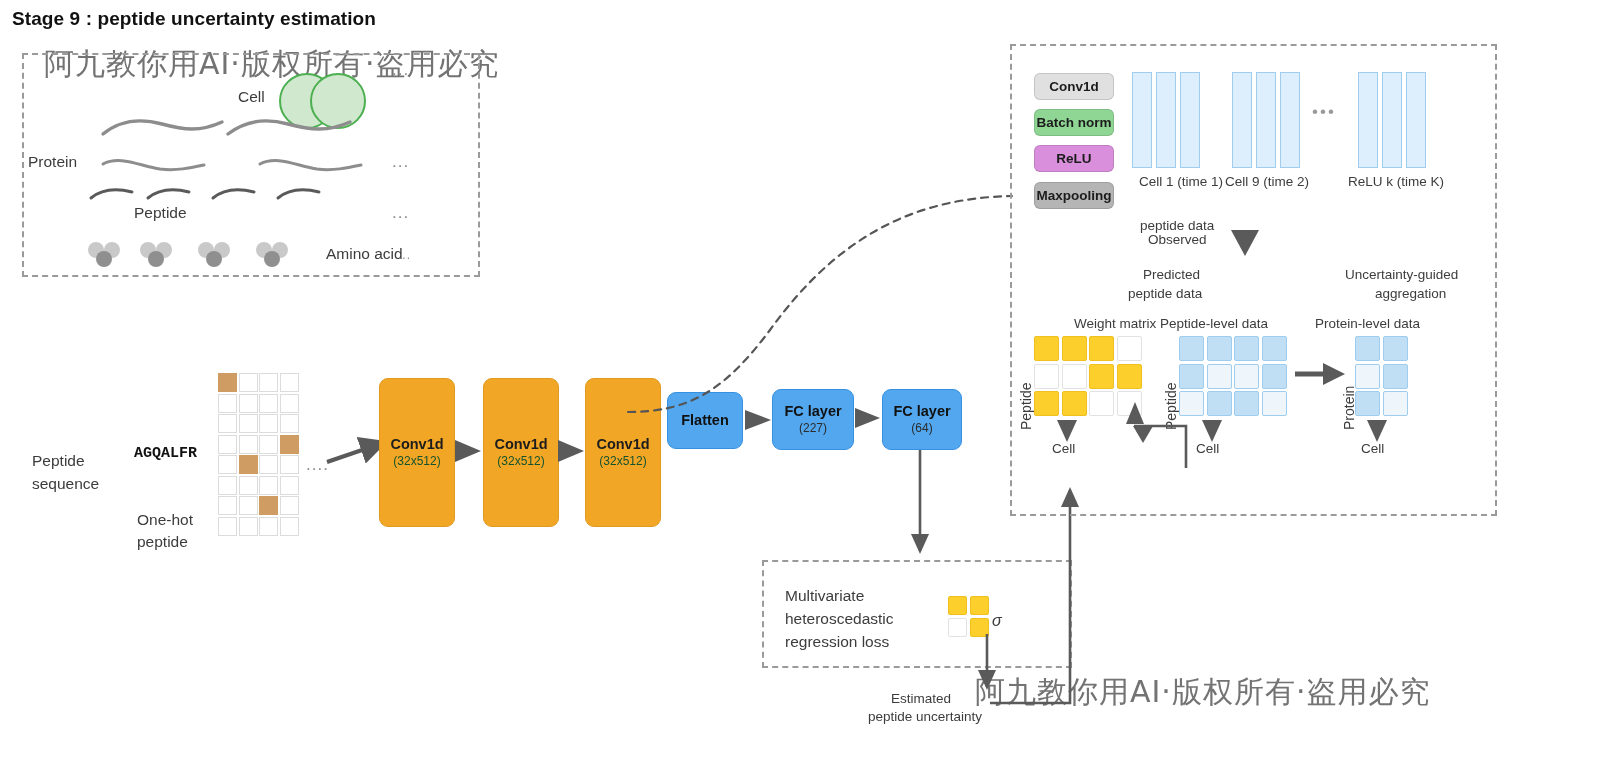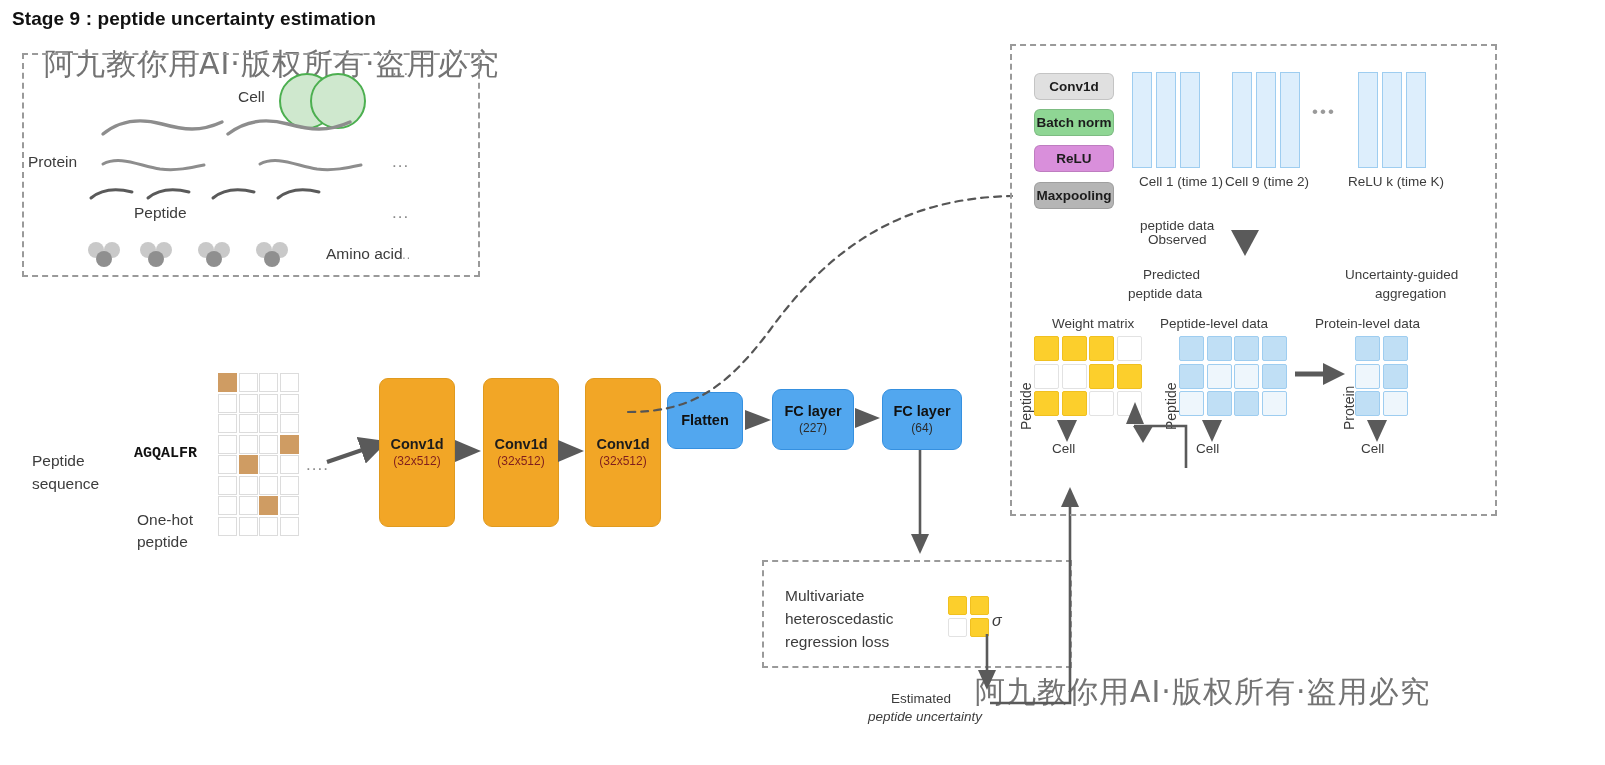--- a/index.html
+++ b/index.html
@@ -63,21 +63,21 @@
   
   .block {
     position:absolute;
     display:flex; flex-direction:column;
     align-items:center; justify-content:center;
     border-radius:9px;
     text-align:center;
     line-height:1.15;
   }
   .block .bt { font-size:14.5px; font-weight:bold; color:#1c1c1c; }
-  .block .bs { font-size:12px; color:#7f1d1d; margin-top:3px; }
+  .block .bs { font-size:12px; color:#14532d; margin-top:3px; }
   .conv { background:#f2a626; border:1.5px solid #e09a1f; }
   .blue { background:#52a7ef; border:1.5px solid #3590e0; }
   .blue .bt { color:#111; }
   .blue .bs { color:#2b2b2b; }
 
   .wgen {
     position:absolute;
     background:#5257b5; border:1.5px solid #4a4fa8;
     border-radius:9px;
     display:flex; align-items:center; justify-content:center;
@@ -288,21 +288,21 @@
       <div class="mc" style="width: 19px; height: 19px; background: rgb(252, 207, 44); border: 1.2px solid rgb(240, 192, 32);"></div>
     </div>
   <div class="abs" style="left:992px; top:612px; font-size:16px; font-style:italic; color:#3c3c3c;">σ</div>
 
   <svg class="abs" style="left:975px; top:634px;" width="24" height="62">
     <line x1="12" y1="0" x2="12" y2="38" stroke="#5a5a5a" stroke-width="2.6"></line>
     <polygon points="3,36 21,36 12,56" fill="#5a5a5a"></polygon>
   </svg>
 
   <div class="lbl lbl-sm" style="left:891px; top:691px;">Estimated</div>
-  <div class="lbl lbl-sm" style="left:868px; top:709px;font-style:italic;">peptide uncertainty</div>
+  <div class="lbl lbl-sm" style="left:868px; top:709px;">peptide uncertainty</div>
 
   <svg class="abs" style="left:930px; top:450px;" width="190" height="260">
     <path d="M60,253 L140,253 L140,55" stroke="#5a5a5a" stroke-width="2.6" fill="none"></path>
     <polygon points="131,57 149,57 140,37" fill="#5a5a5a"></polygon>
   </svg>
 
   <div class="abs dashed" id="panel-cnn"></div>
 
   <div class="chip" style="left:1034px; top:73px; width:80px; height:27px; background:#e0e0e0;">
     <span>Conv1d</span>
@@ -340,21 +340,21 @@
   <svg class="abs" style="left:1228px; top:228px;" width="34" height="30">
     <polygon points="3,2 31,2 17,28" fill="#5a5a5a"></polygon>
   </svg>
 
   <div class="lbl lbl-sm" style="left:1143px; top:267px;">Predicted</div>
   <div class="lbl lbl-sm" style="left:1128px; top:286px;">peptide data</div>
 
   <div class="lbl lbl-sm" style="left:1345px; top:267px;">Uncertainty-guided</div>
   <div class="lbl lbl-sm" style="left:1375px; top:286px;">aggregation</div>
 
-  <div class="lbl lbl-sm" style="left:1052px; top:316px;">Weight matrix</div>
+  <div class="lbl lbl-sm" style="left:1074px; top:316px;">Weight matrix</div>
   <div class="lbl lbl-sm" style="left:1160px; top:316px;">Peptide-level data</div>
   <div class="lbl lbl-sm" style="left:1315px; top:316px;">Protein-level data</div>
 
   <div class="mat" id="weight-grid" style="left:1034px; top:336px; grid-template-columns:repeat(4,25px);">
       <div class="mc" style="width: 25px; height: 25px; background: rgb(252, 207, 44); border: 1.2px solid rgb(240, 192, 32);"></div>
       <div class="mc" style="width: 25px; height: 25px; background: rgb(252, 207, 44); border: 1.2px solid rgb(240, 192, 32);"></div>
       <div class="mc" style="width: 25px; height: 25px; background: rgb(252, 207, 44); border: 1.2px solid rgb(240, 192, 32);"></div>
       <div class="mc" style="width: 25px; height: 25px; background: rgb(255, 255, 255); border: 1.2px solid rgb(226, 226, 226);"></div>
       <div class="mc" style="width: 25px; height: 25px; background: rgb(255, 255, 255); border: 1.2px solid rgb(226, 226, 226);"></div>
       <div class="mc" style="width: 25px; height: 25px; background: rgb(255, 255, 255); border: 1.2px solid rgb(226, 226, 226);"></div>

